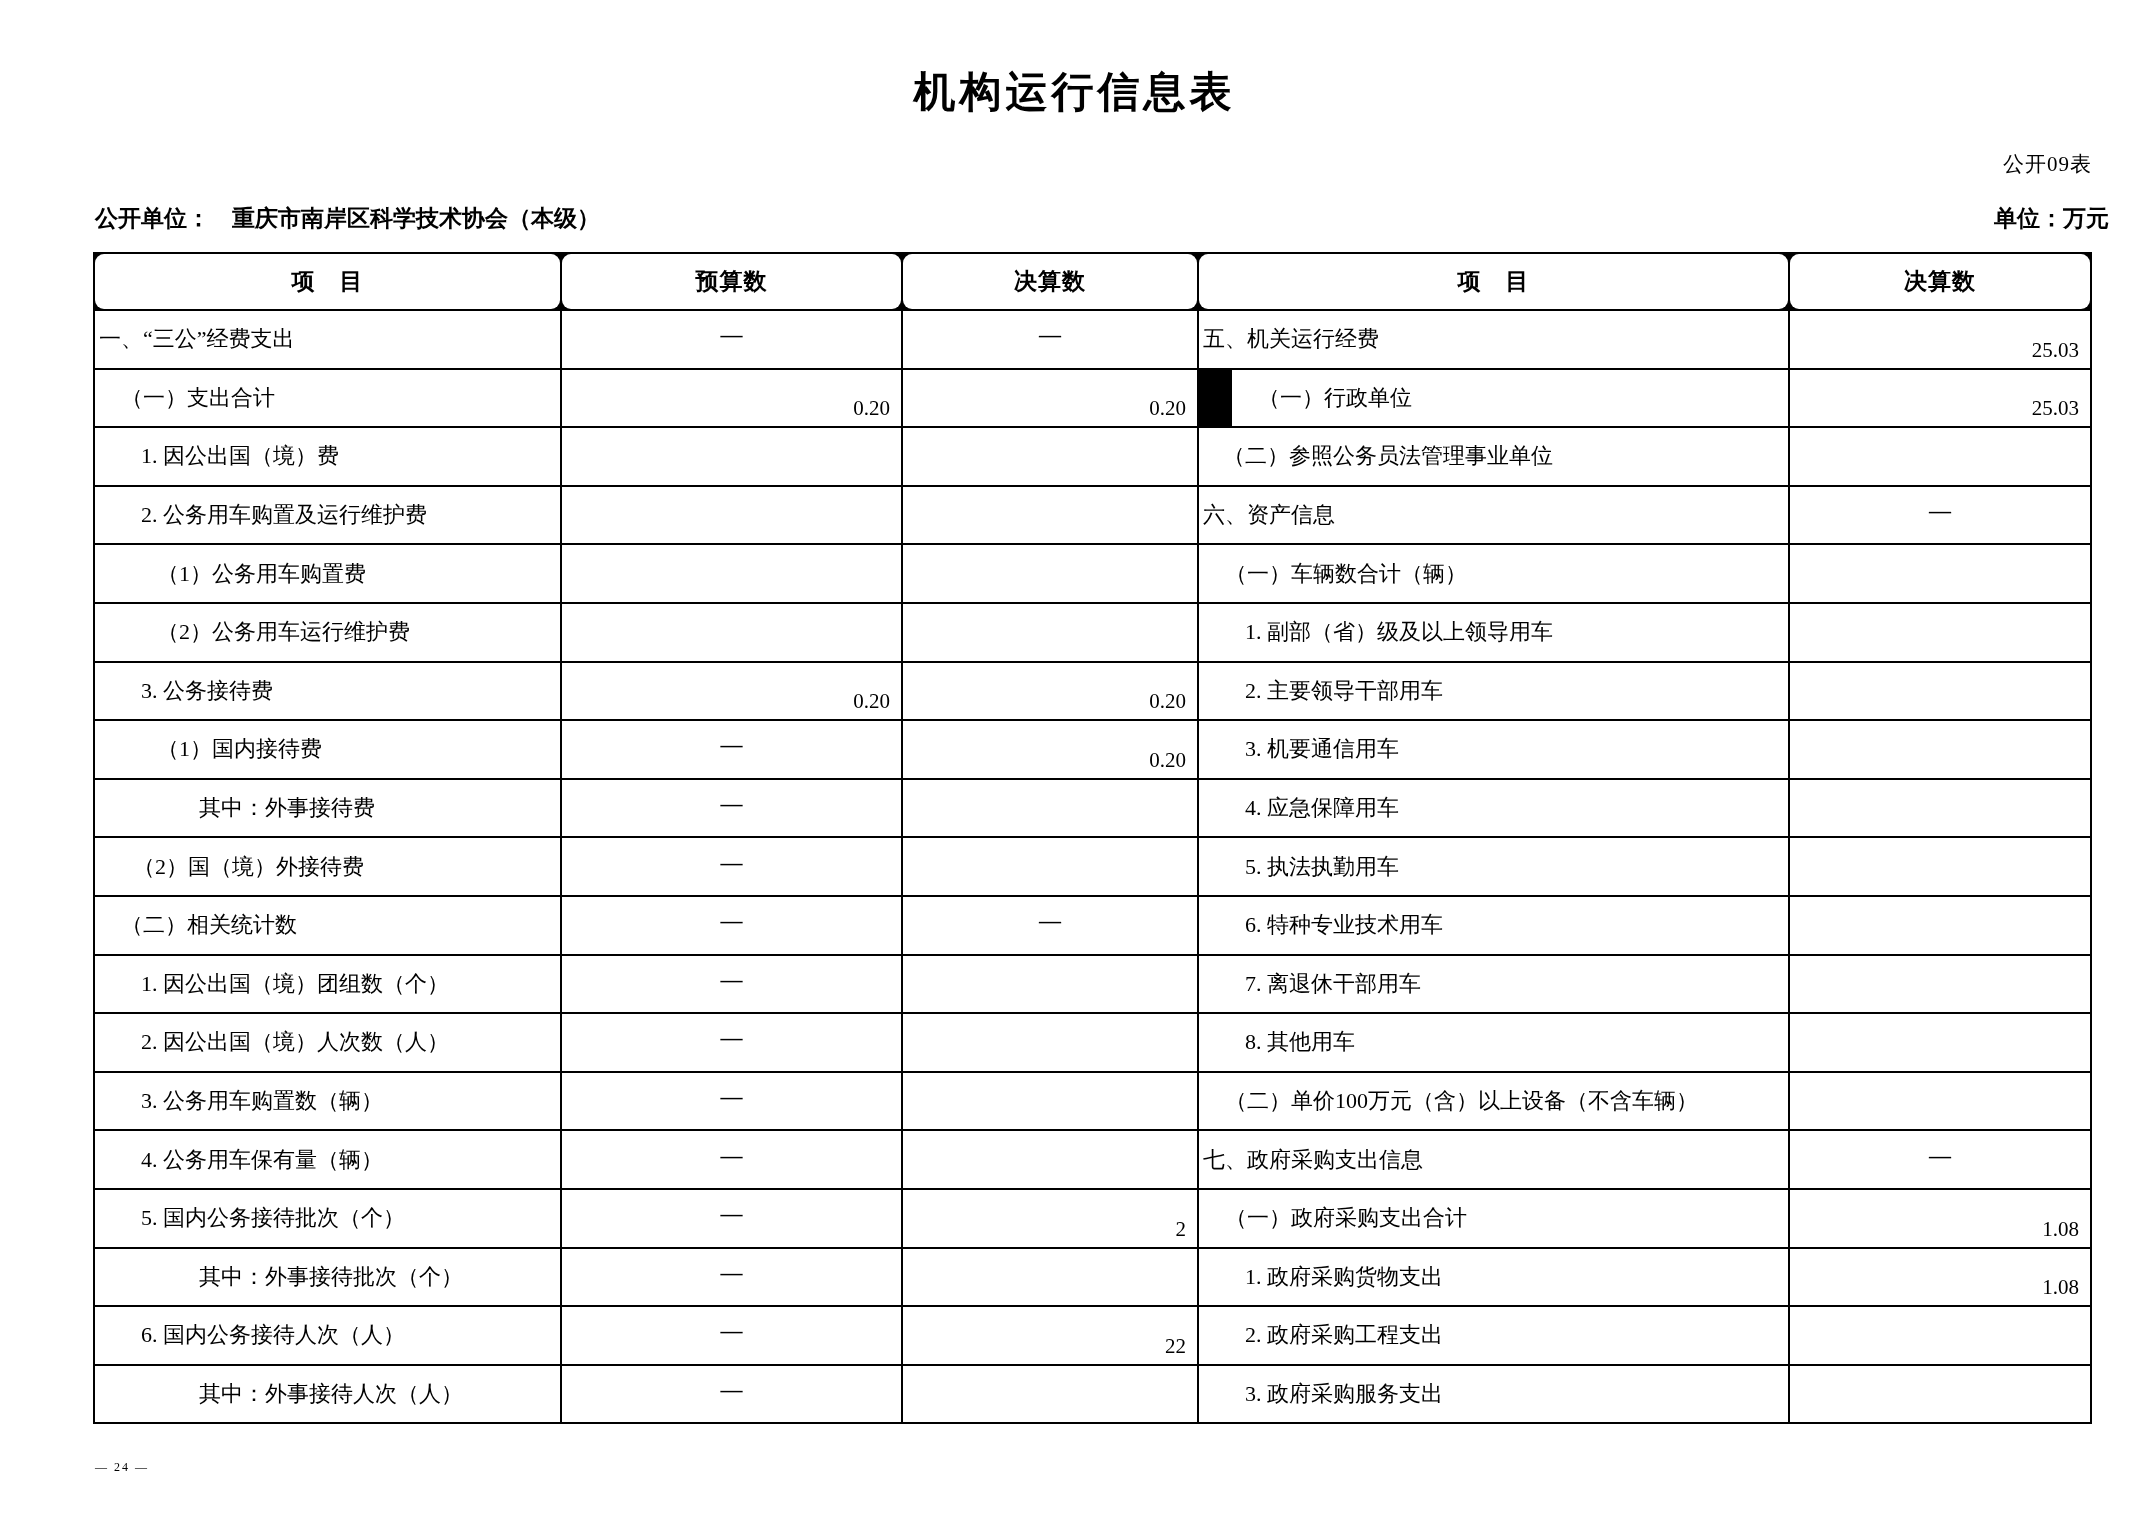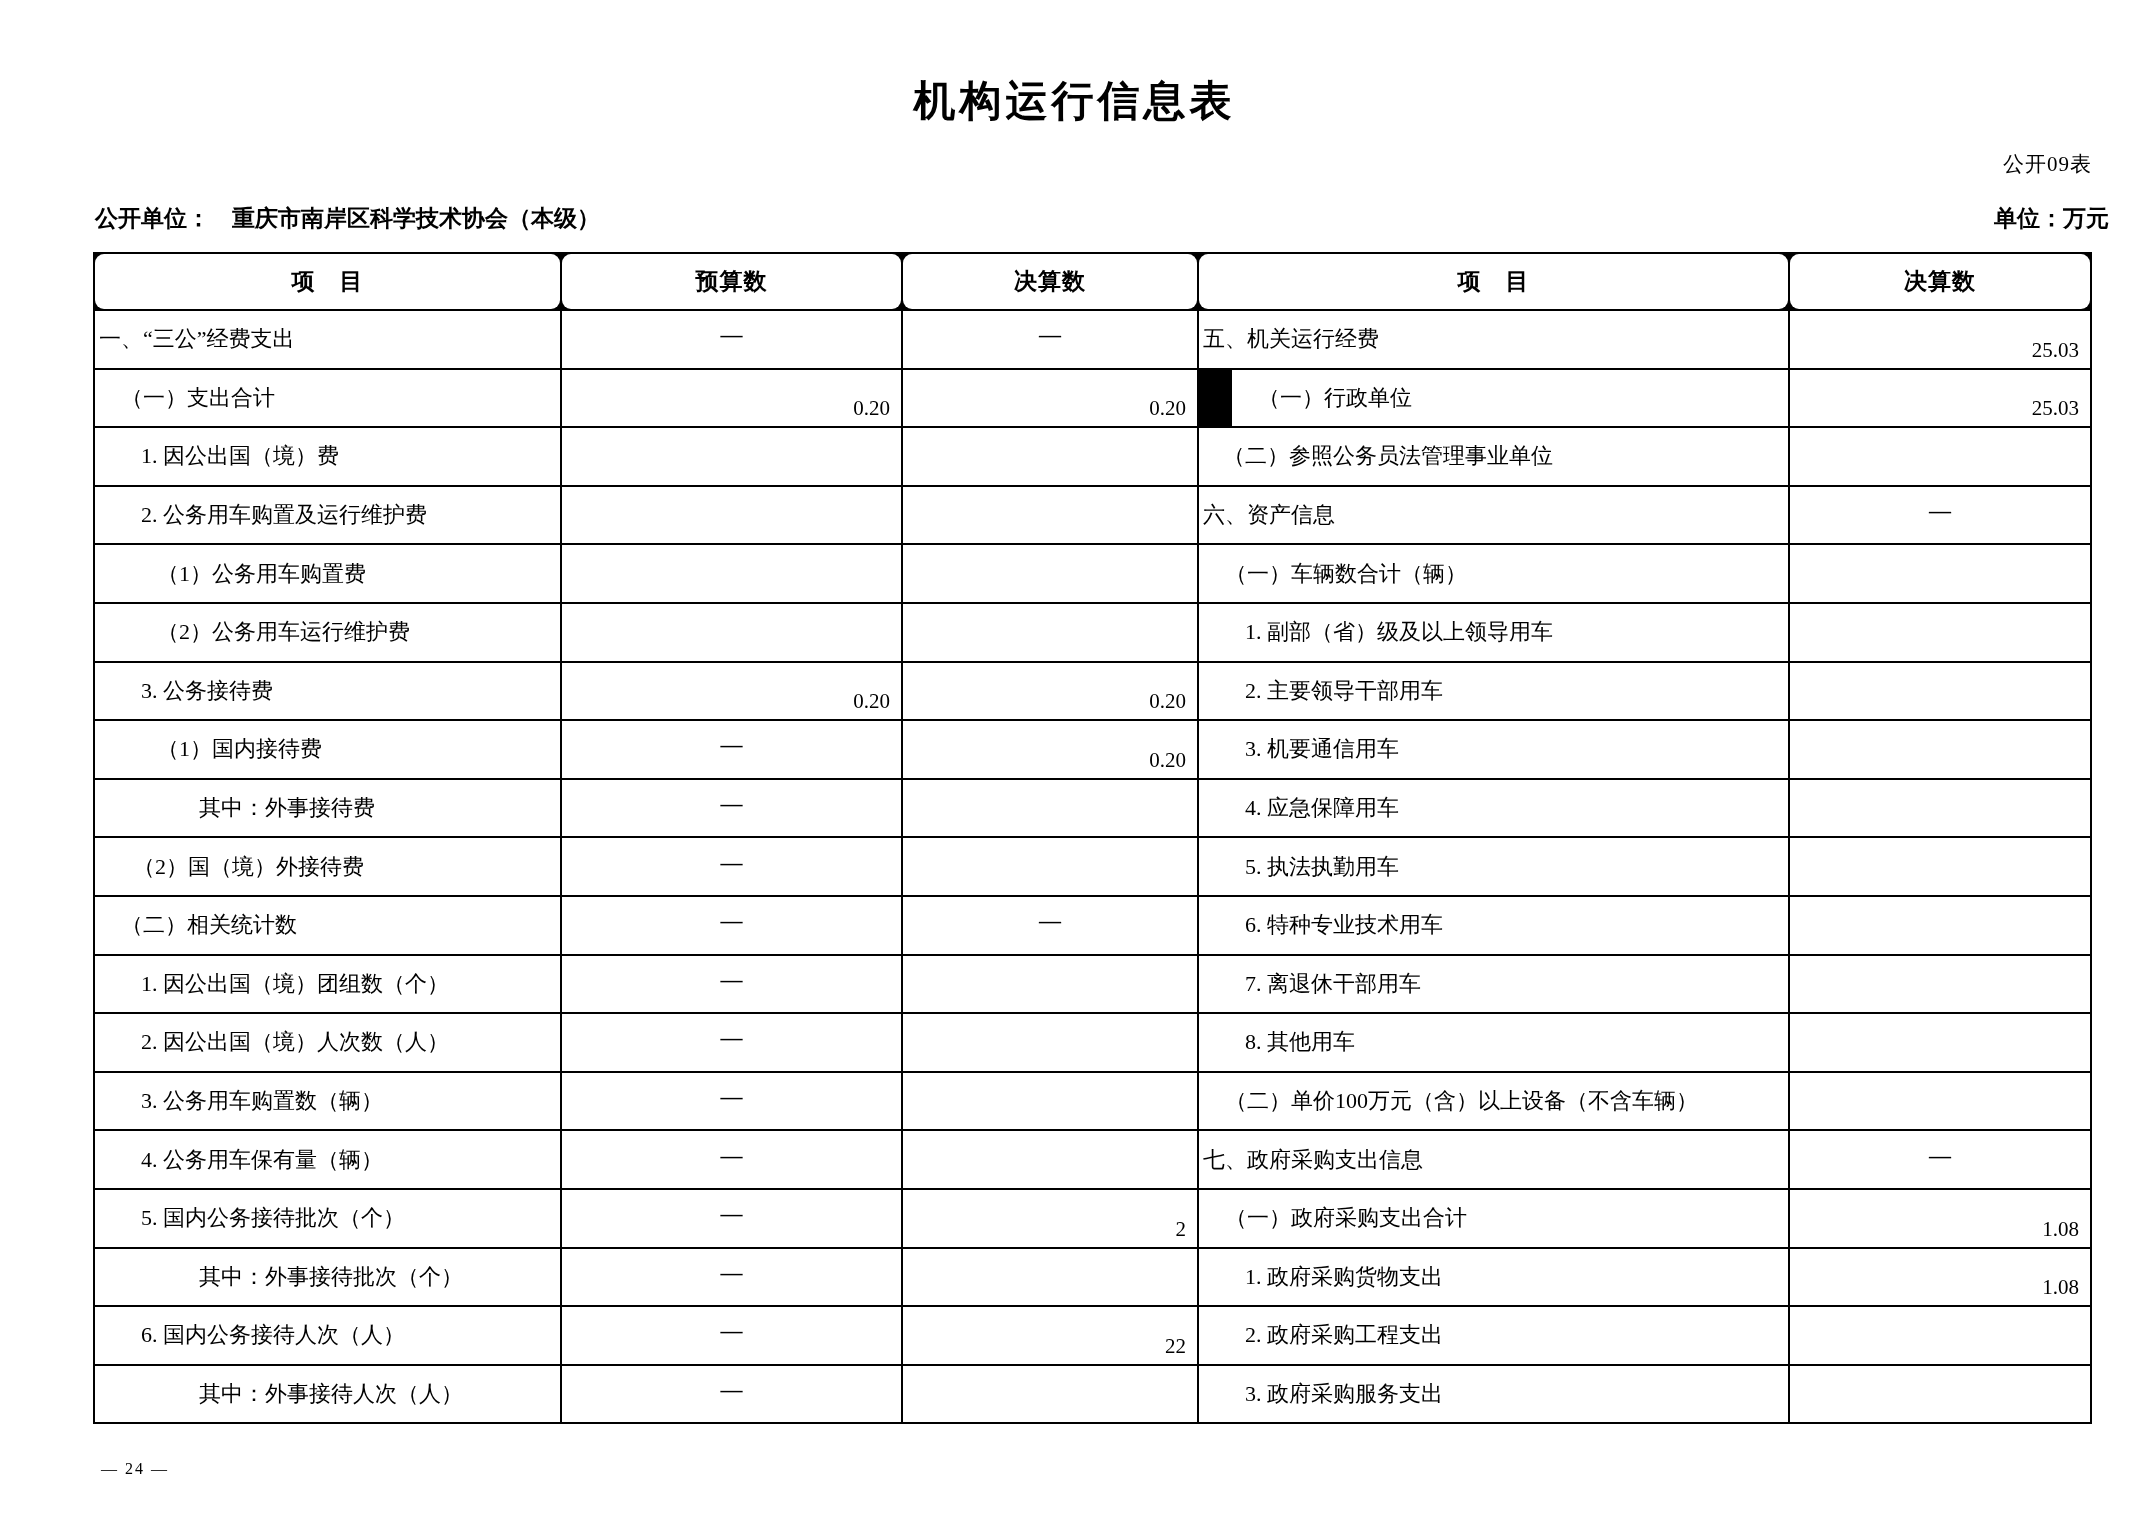--- a/index.html
+++ b/index.html
@@ -1,21 +1,21 @@
 <!DOCTYPE html>
 <html><head>
 <meta charset="utf-8">
 <style>
   html,body{margin:0;padding:0;background:#e8e8e8;}
   #page{
     position:relative;width:2149px;height:1520px;background:#ffffff;
     font-family:"Liberation Serif","DejaVu Serif",serif;color:#000;overflow:hidden;
   }
   .title{
-    position:absolute;top:73px;left:0;width:100%;text-align:center;
+    position:absolute;top:64px;left:0;width:100%;text-align:center;
     font-family:"Liberation Sans","DejaVu Sans",sans-serif;
     font-size:42px;font-weight:bold;letter-spacing:4px;
   }
   .form-code{
     position:absolute;top:150px;right:57px;font-size:21px;letter-spacing:1px;
   }
   .info-line{
     position:absolute;top:203px;left:95px;right:40px;
     display:flex;justify-content:space-between;align-items:flex-end;
     font-size:23px;font-weight:bold;
@@ -38,21 +38,21 @@
   .val-dash{
     display:flex;align-items:center;justify-content:center;
     font-size:22px;font-weight:bold;padding-bottom:8px;
   }
   .val-num{
     display:flex;align-items:flex-end;justify-content:flex-end;
     font-size:21px;padding:0 11px 5px 0;
   }
   .val-empty{}
   .page-num{
-    position:absolute;left:101px;top:1460px;font-size:16px;letter-spacing:2px;
+    position:absolute;left:95px;top:1460px;font-size:12px;letter-spacing:2px;
   }
 </style>
 </head>
 <body>
 
 <div id="page">
 
   <div class="title">机构运行信息表</div>
 
   <div class="form-code">公开09表</div>

